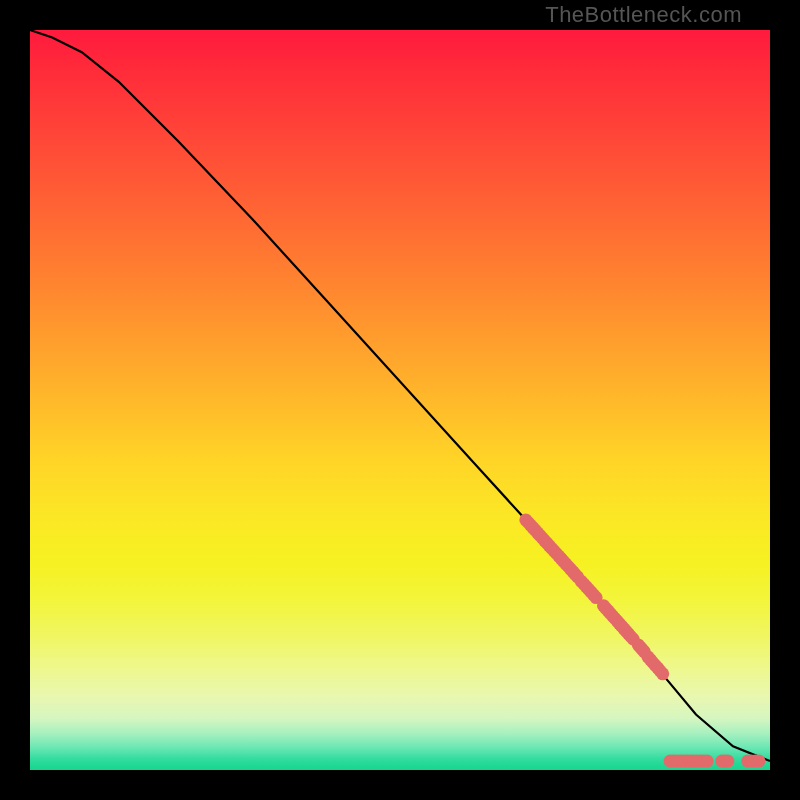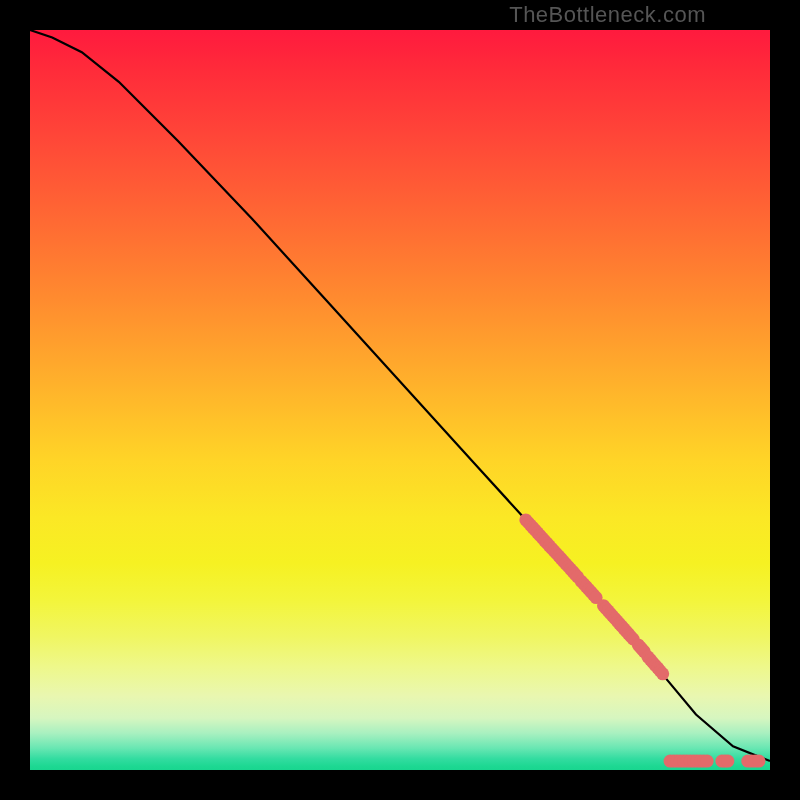--- a/index.html
+++ b/index.html
@@ -9,20 +9,21 @@
     height: 800px;
     background: #000;
     font-family: Arial, Helvetica, sans-serif;
     overflow: hidden;
   }
   .frame {
     position: relative;
     width: 716px;
     height: 800px;
     background: #000;
+    padding-left: 36px;
   }
   .watermark {
     position: absolute;
     top: 2px;
     right: 10px;
     color: #555;
     font-size: 22px;
     font-weight: 500;
     letter-spacing: 0.5px;
     z-index: 50;

